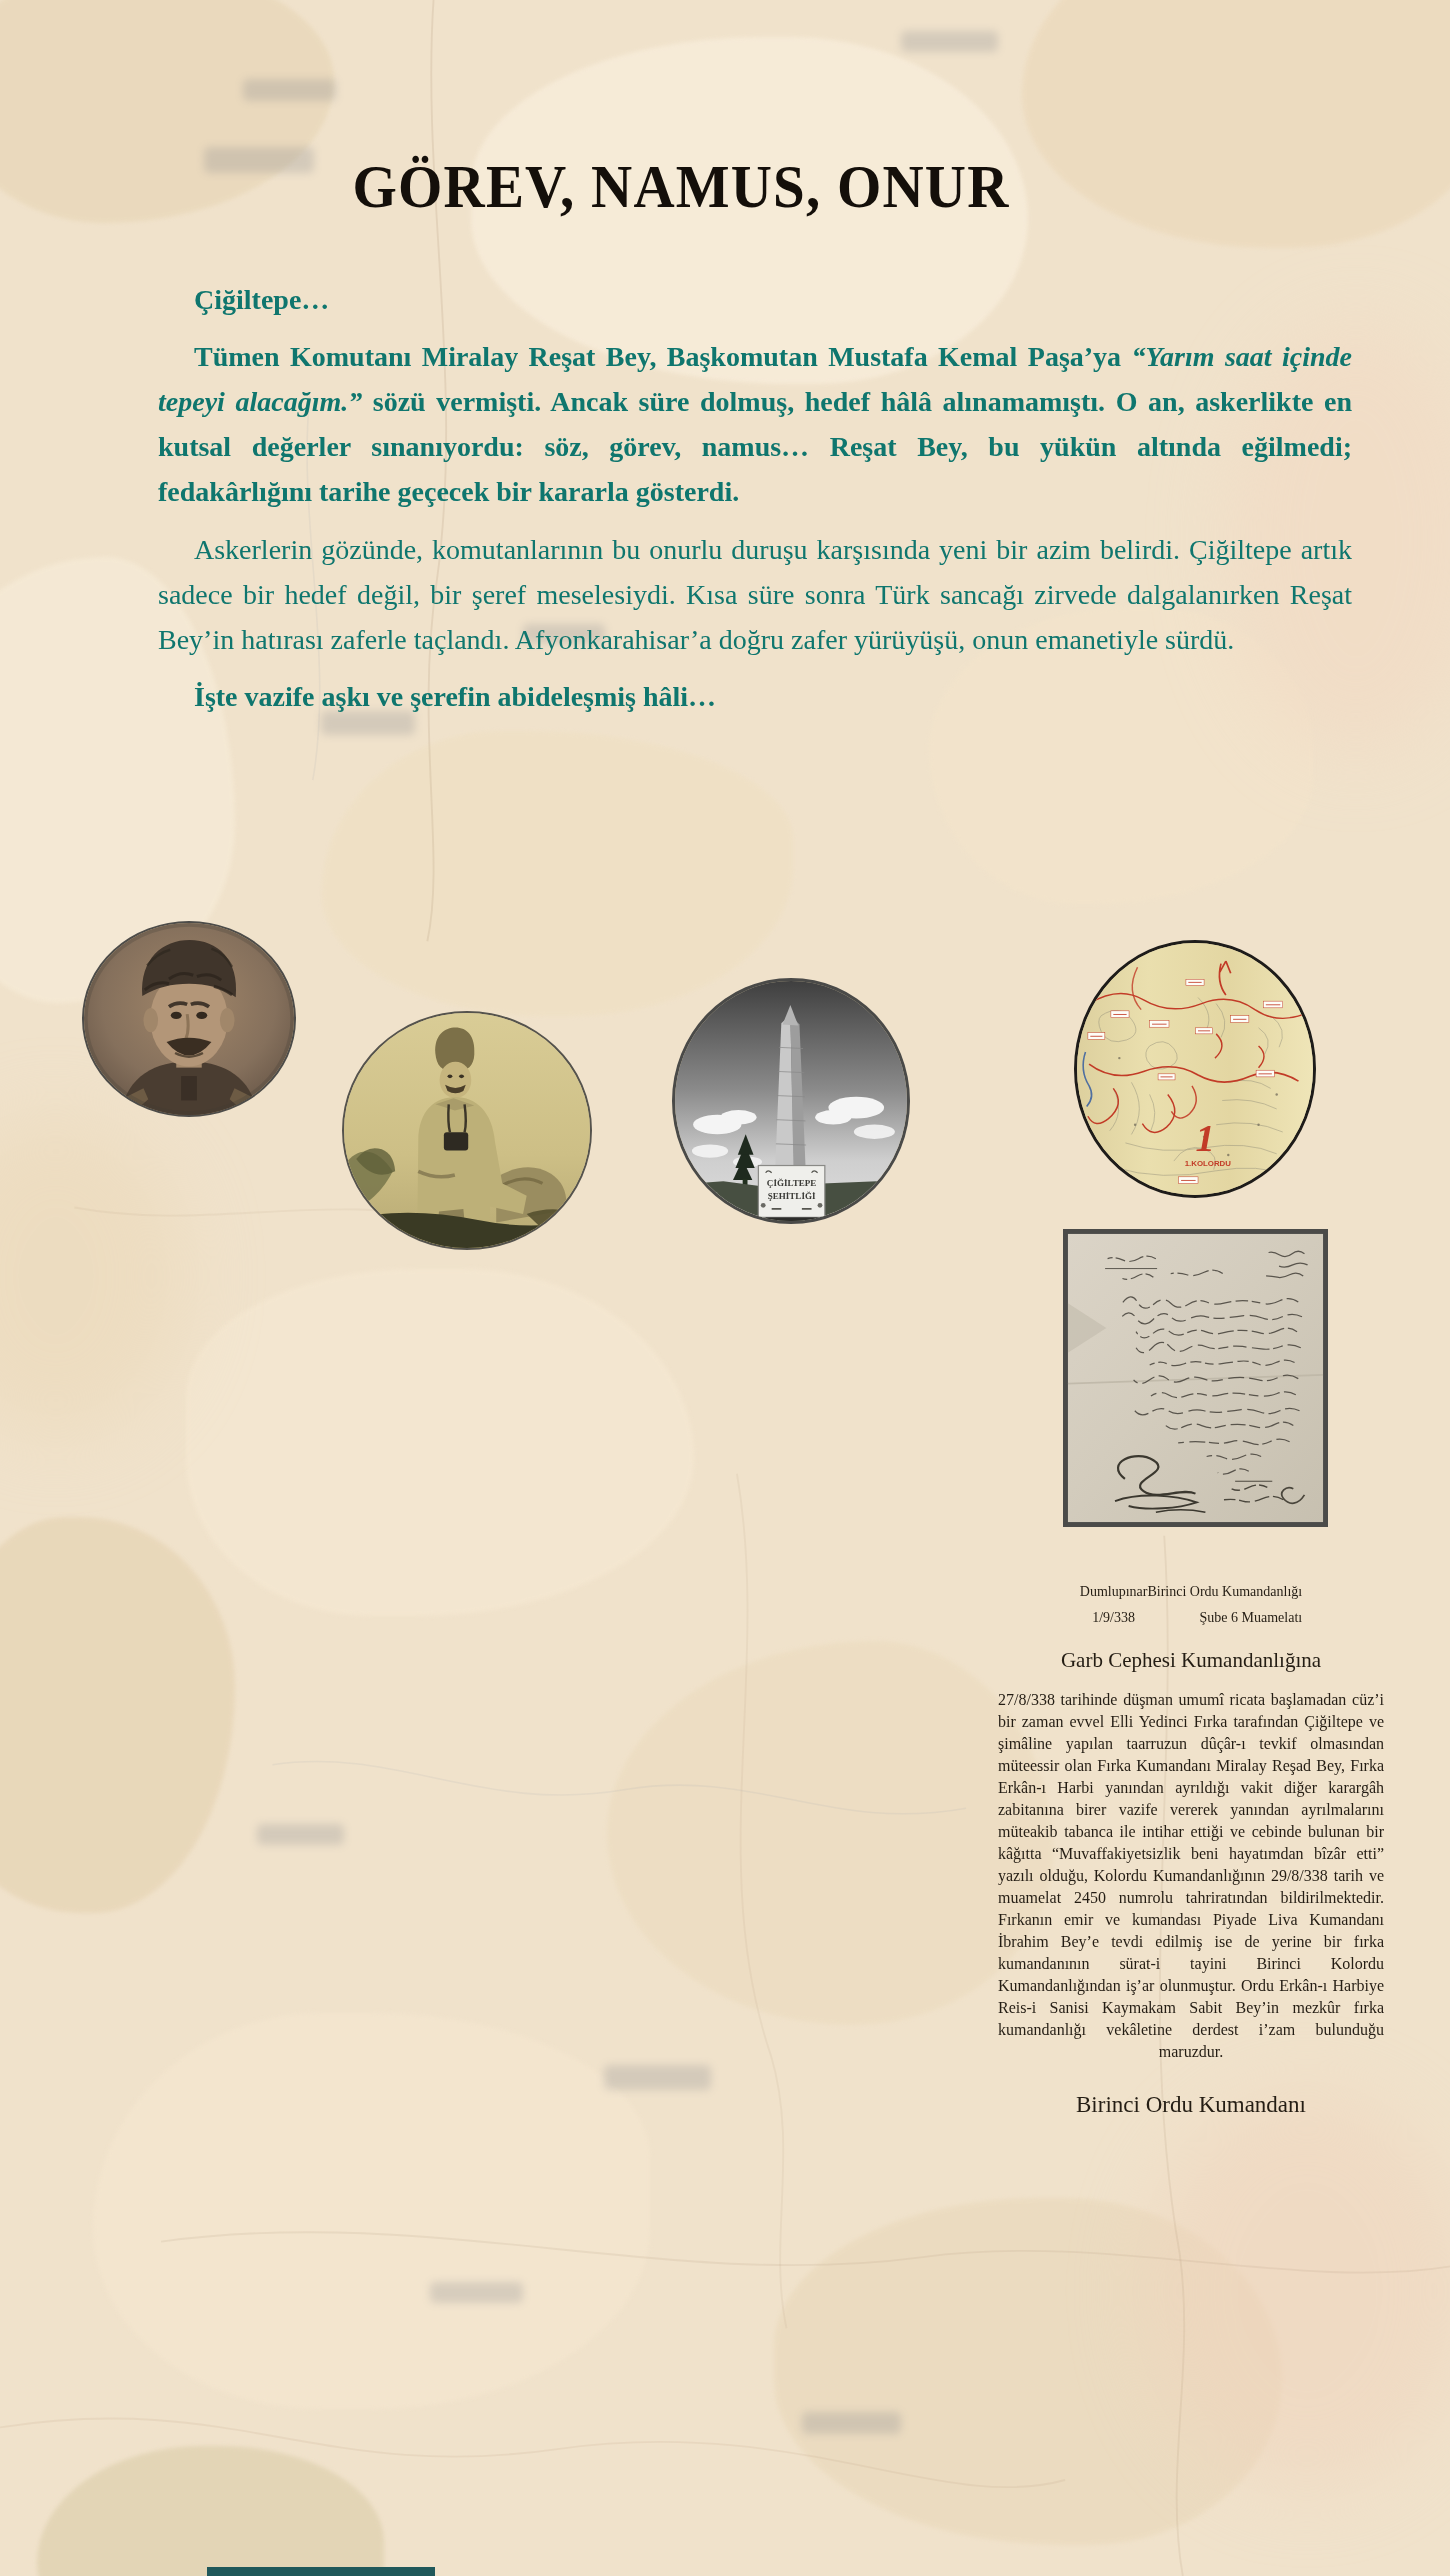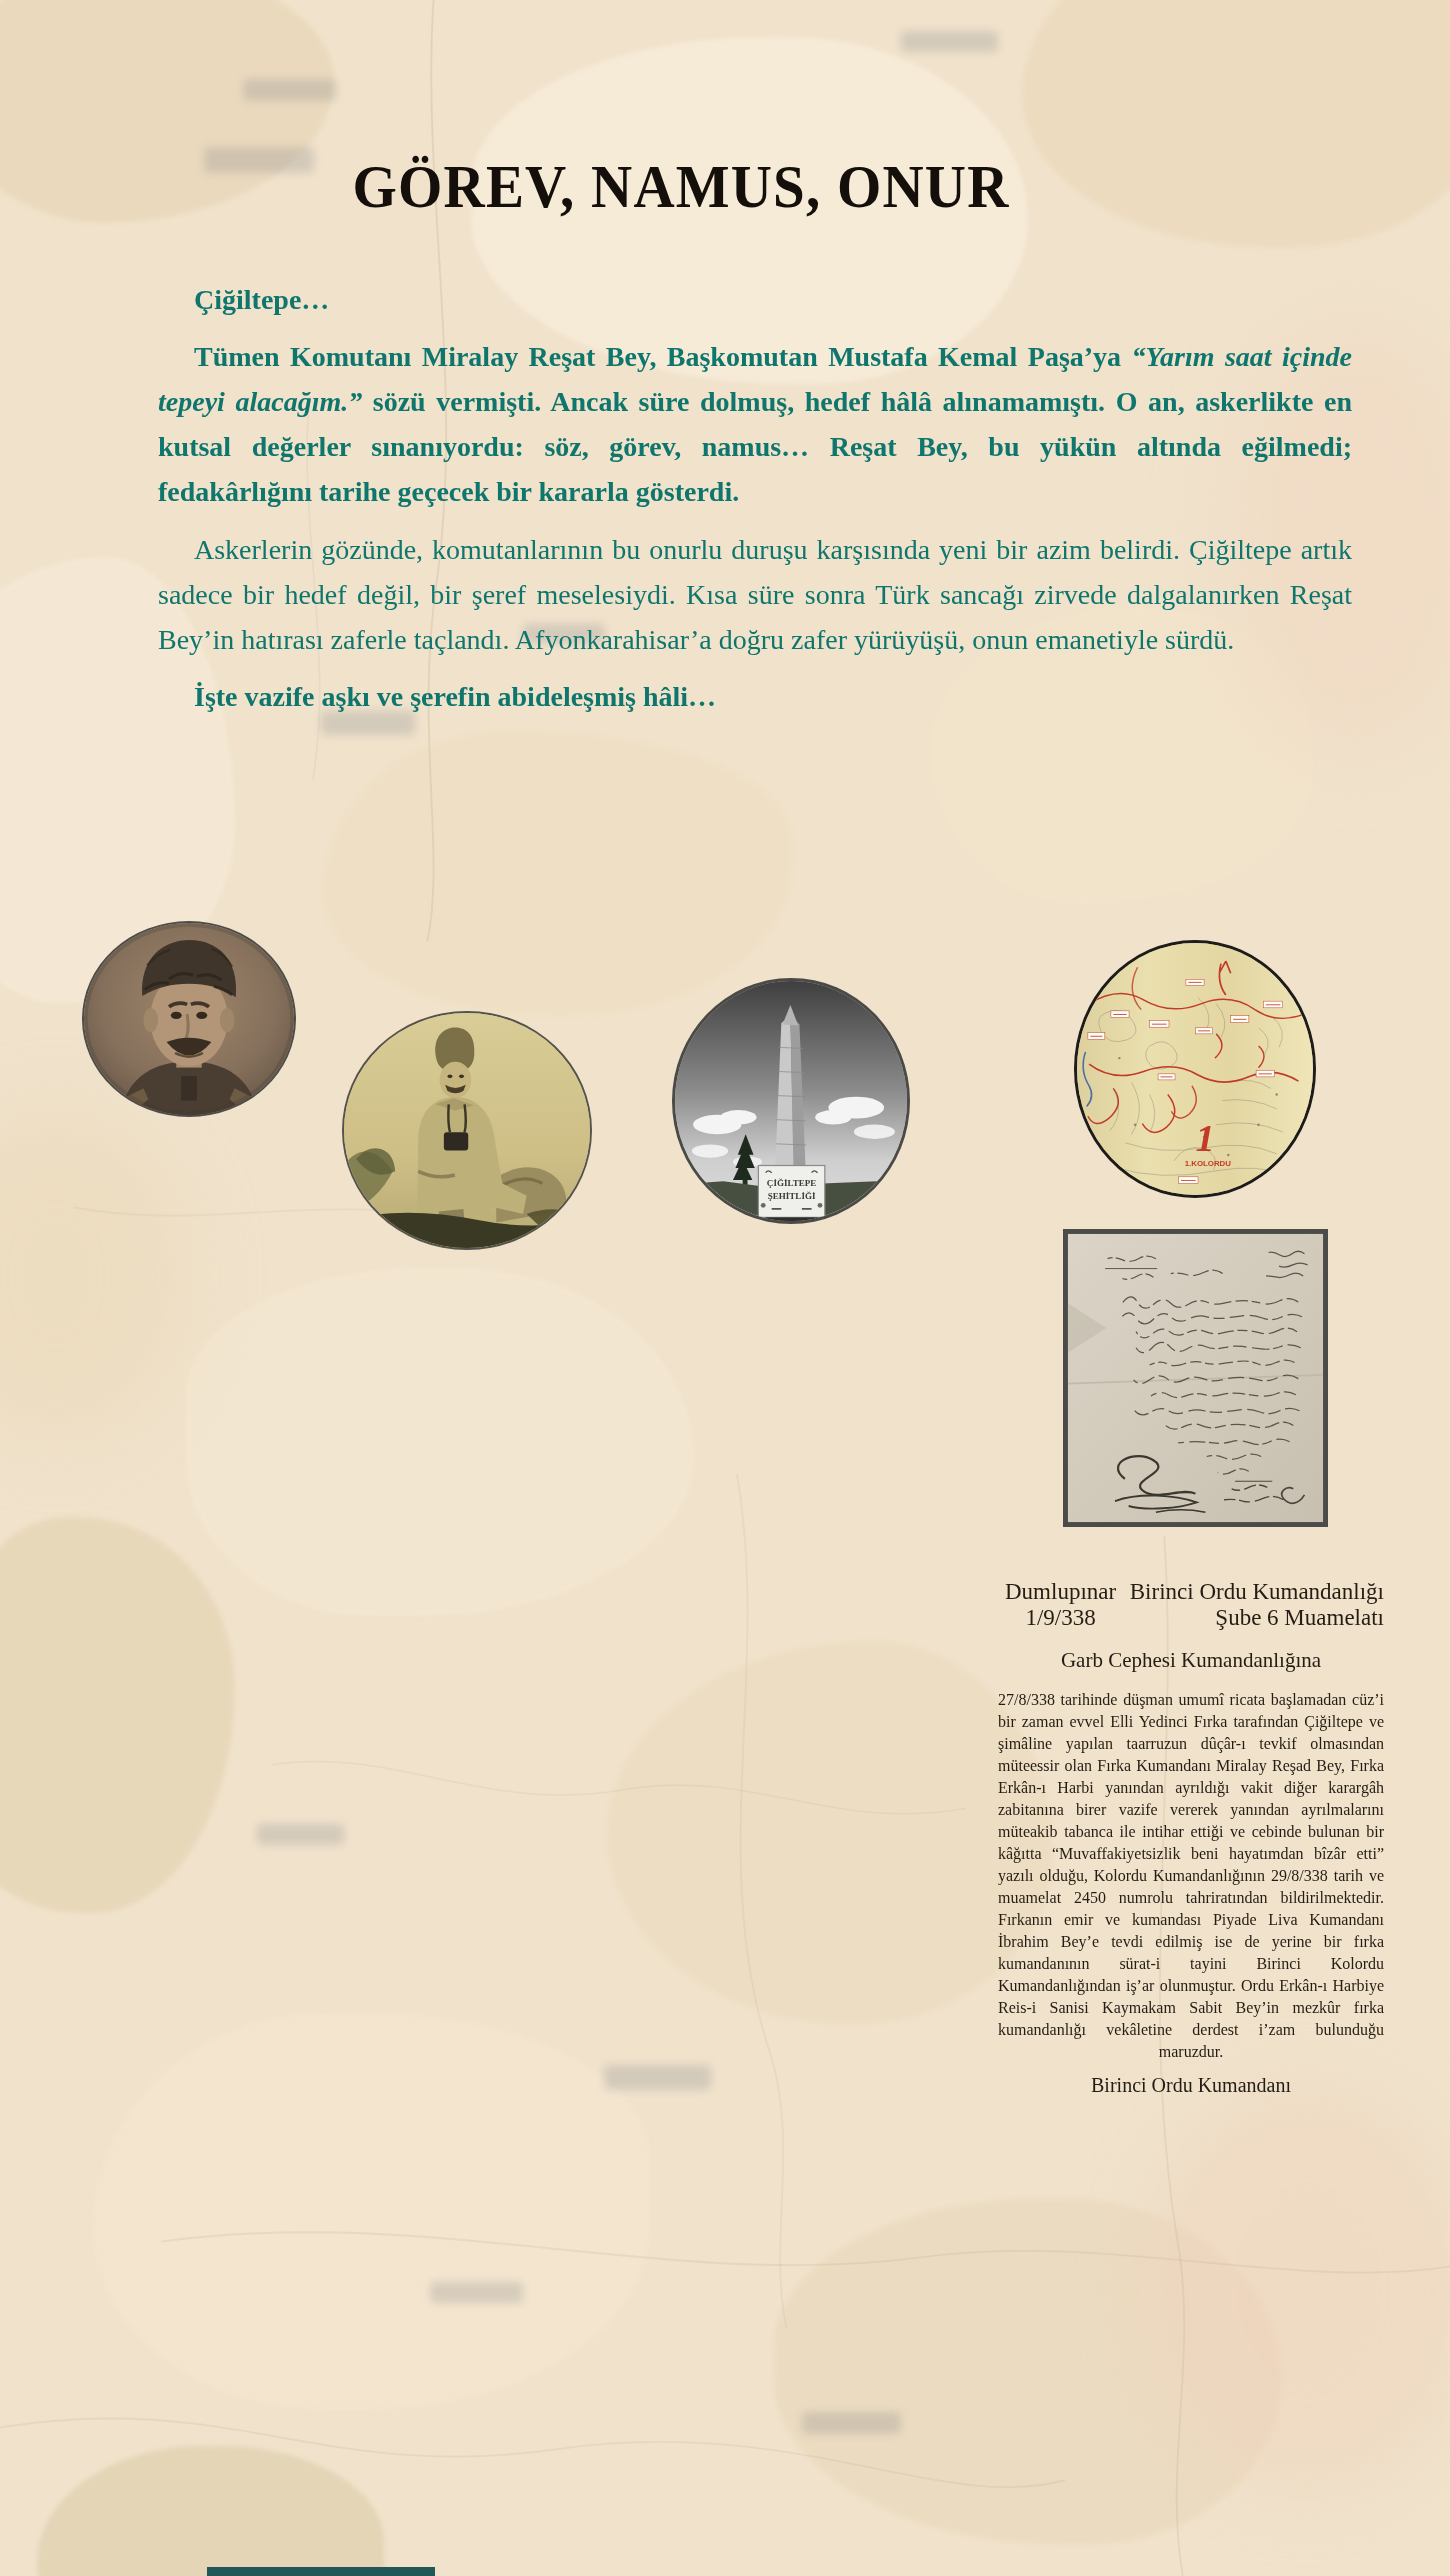--- a/index.html
+++ b/index.html
@@ -33,27 +33,27 @@
   .oval2{left:342px;top:1011px;width:250px;height:239px;border:2.5px solid #55534d;}
   .oval3{left:672px;top:978px;width:238px;height:246px;border:3.1px solid #4a4a48;}
   .oval4{left:1074px;top:940px;width:242px;height:258px;border:3.7px solid #1e1c1a;}
 
   
   .doc{position:absolute;left:1063px;top:1229px;width:265px;height:298px;}
   .doc svg{display:block;width:100%;height:100%;}
 
   
   .letter{position:absolute;left:998px;top:1579px;width:386px;color:#241d14;}
-  .letter-head{display:flex;justify-content:space-between;font-size:23px;line-height:26px;margin-left:7px;}
+  .letter-head{display:flex;justify-content:center;font-size:14px;line-height:26px;}
   .letter-head .lh-left{text-align:center;}
   .letter-head .lh-right{text-align:right;}
   .addressee{text-align:center;font-size:21px;margin-top:17.3px;}
   .letter-body{margin-top:16px;font-size:16px;line-height:22px;
                text-align:justify;text-align-last:center;}
-  .letter-sign{text-align:center;font-size:20px;margin-top:11px;}
+  .letter-sign{text-align:center;font-size:23px;margin-top:29px;}
 
   
   .footer-bar{position:absolute;left:207px;top:2567px;width:228px;height:8.7px;background:#20585a;}
 </style>
 </head>
 <body>
 
 <div class="poster">
 
   <div class="bg">

